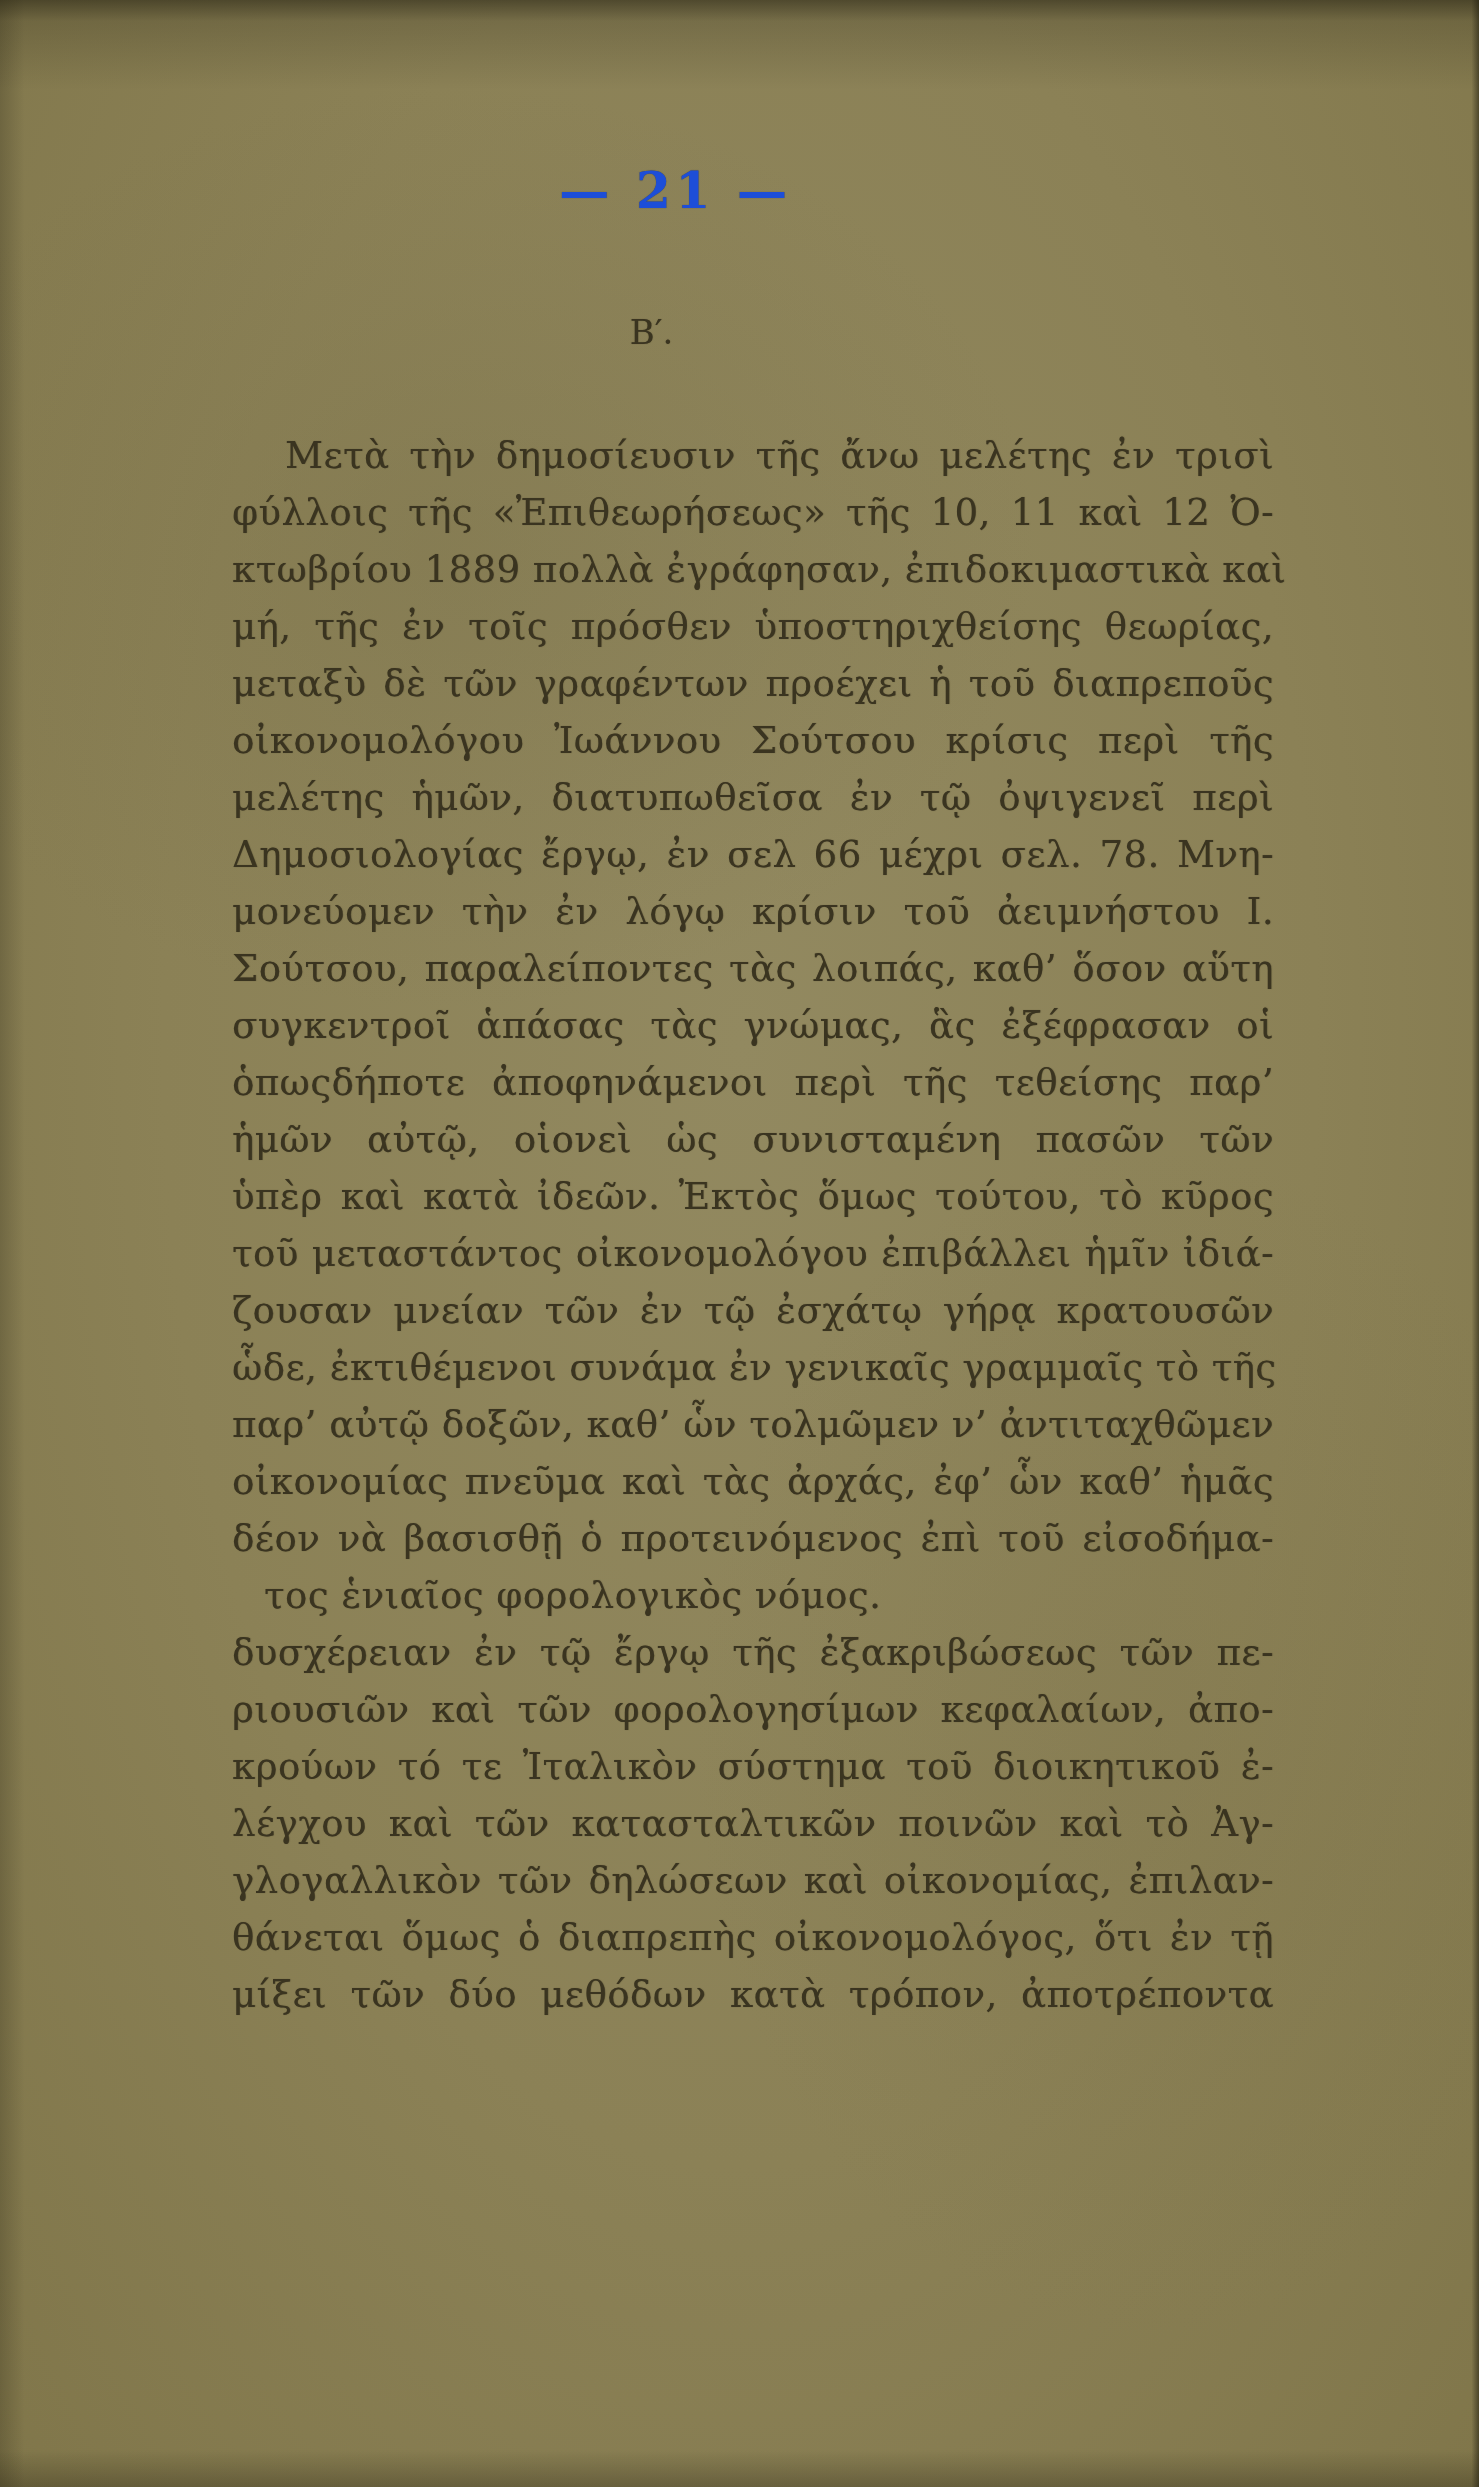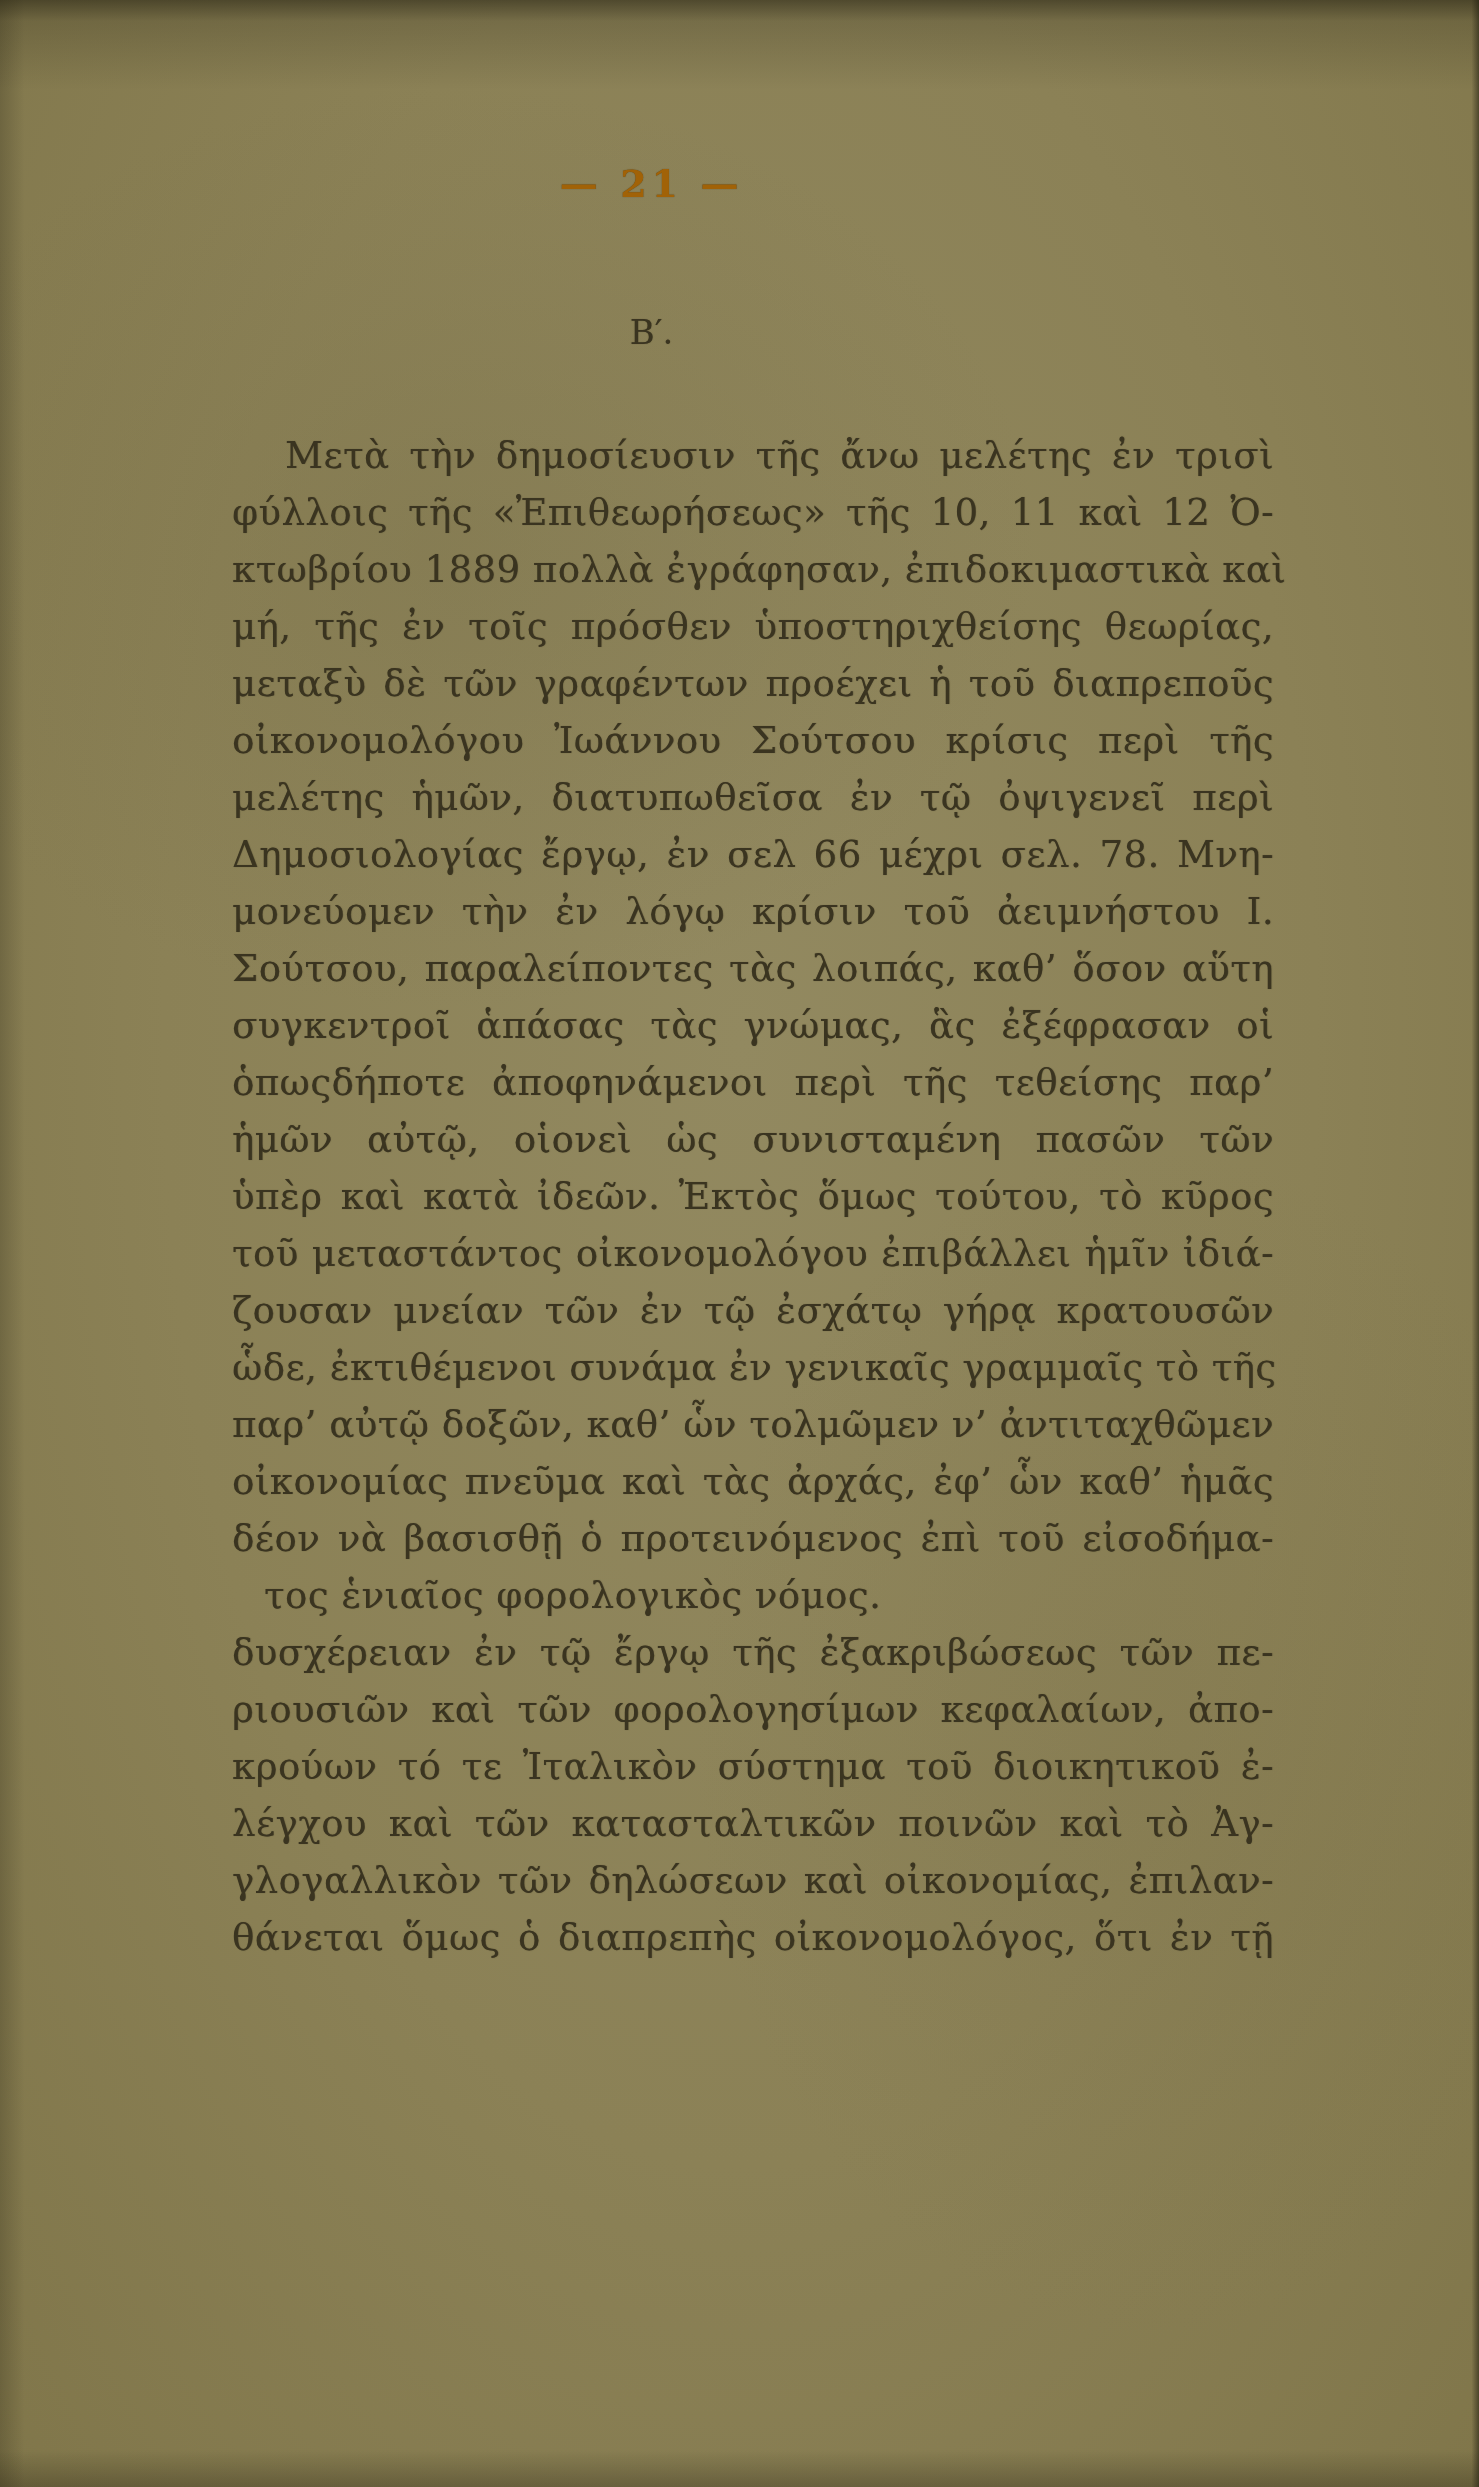--- a/index.html
+++ b/index.html
@@ -24,26 +24,27 @@
     position: relative;
     width: 100%;
     height: 100%;
   }
   .page-number {
     position: absolute;
     top: 161px;
     left: 0;
     width: 1303px;
     text-align: center;
-    font-size: 38px;
+    font-size: 50px;
     font-weight: bold;
     letter-spacing: 4.7px;
-    color: #a16207;
+    color: #1d4ed8;
     text-shadow: 0 0 0.9px rgba(51,45,25,.75);
     filter: blur(0.3px);
+    padding-left: 24px;
   }
   .section-heading {
     position: absolute;
     top: 312px;
     left: 0;
     width: 1303px;
     text-align: center;
     font-size: 34px;
     color: #3a3420;
     text-shadow: 0 0 0.9px rgba(58,52,32,.6);
@@ -105,17 +106,18 @@
       <div class="line nojust">τος ἑνιαῖος φορολογικὸς νόμος.</div>
     </div>
 
     <div>
       <div class="line">δυσχέρειαν ἐν τῷ ἔργῳ τῆς ἐξακριβώσεως τῶν πε-</div>
       <div class="line">ριουσιῶν καὶ τῶν φορολογησίμων κεφαλαίων, ἀπο-</div>
       <div class="line">κρούων τό τε Ἰταλικὸν σύστημα τοῦ διοικητικοῦ ἐ-</div>
       <div class="line">λέγχου καὶ τῶν κατασταλτικῶν ποινῶν καὶ τὸ Ἀγ-</div>
       <div class="line">γλογαλλικὸν τῶν δηλώσεων καὶ οἰκονομίας, ἐπιλαν-</div>
       <div class="line">θάνεται ὅμως ὁ διαπρεπὴς οἰκονομολόγος, ὅτι ἐν τῇ</div>
+      <div class="line">μίξει τῶν δύο μεθόδων κατὰ τρόπον, ἀποτρέποντα</div>
     </div>
 
   </div>
 </div>
 
 
 </body></html>

